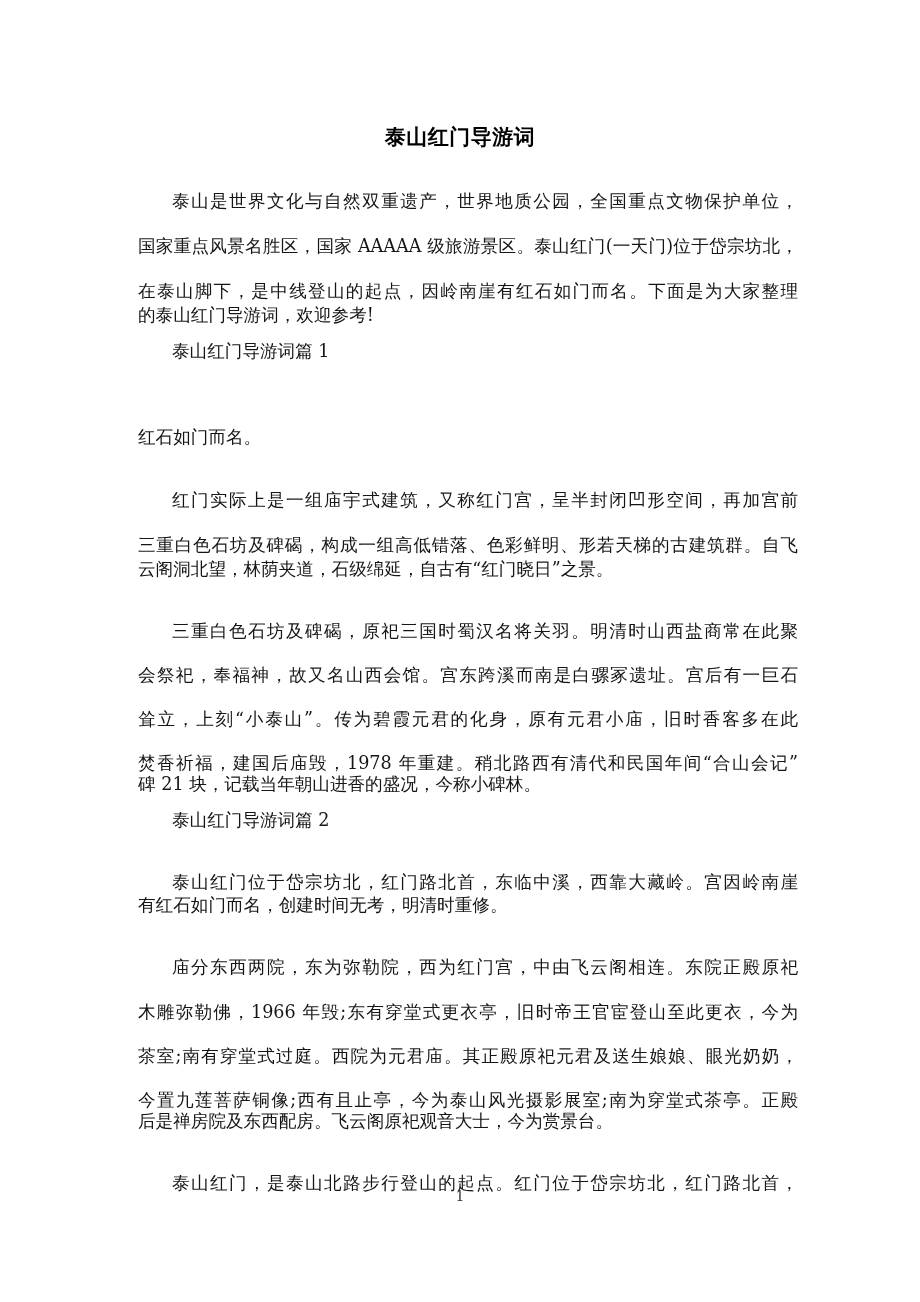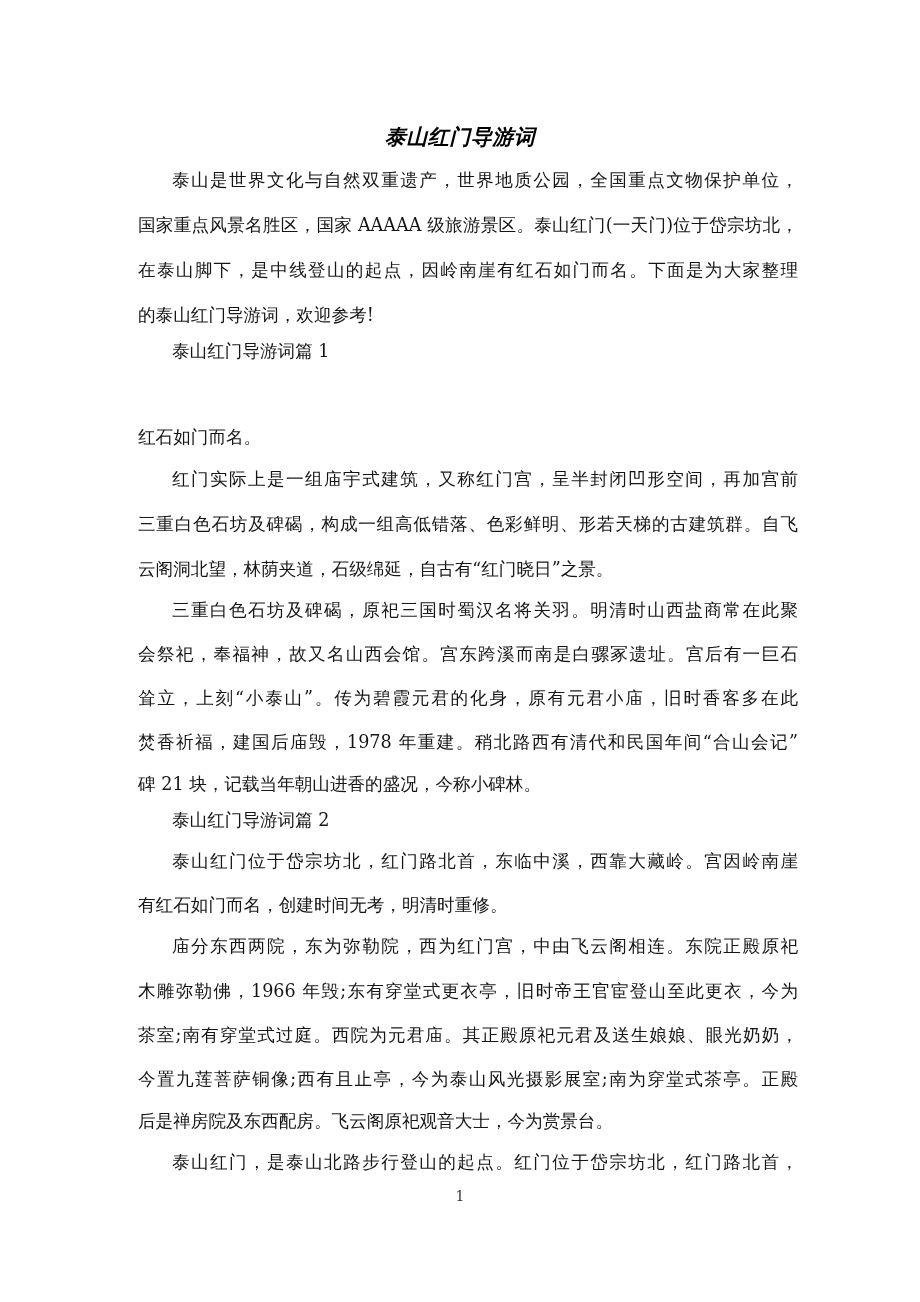--- a/index.html
+++ b/index.html
@@ -27,36 +27,36 @@
       left: 0;
       width: 920px;
       top: 122px;
       text-align: center;
       font-family: "DejaVu Sans", "Liberation Sans", sans-serif;
       font-weight: bold;
       font-size: 21px;
       line-height: 30px;
       letter-spacing: 0.5px;
       color: #000000;
-      font-style: italic;
     }
     .line {
       position: absolute;
       left: 138px;
       width: 660px;
       font-size: 17.6px;
       line-height: 24px;
       white-space: nowrap;
       overflow: visible;
       color: #151515;
     }
     .line.indent { left: 172px; width: 626px; }
     .line.justify {
       text-align: justify;
       text-align-last: justify;
+      margin-top: 21px;
     }
     .page-number {
       position: absolute;
       left: 0;
       width: 920px;
       top: 1187px;
       text-align: center;
       font-size: 14px;
       line-height: 18px;
       color: #333333;

